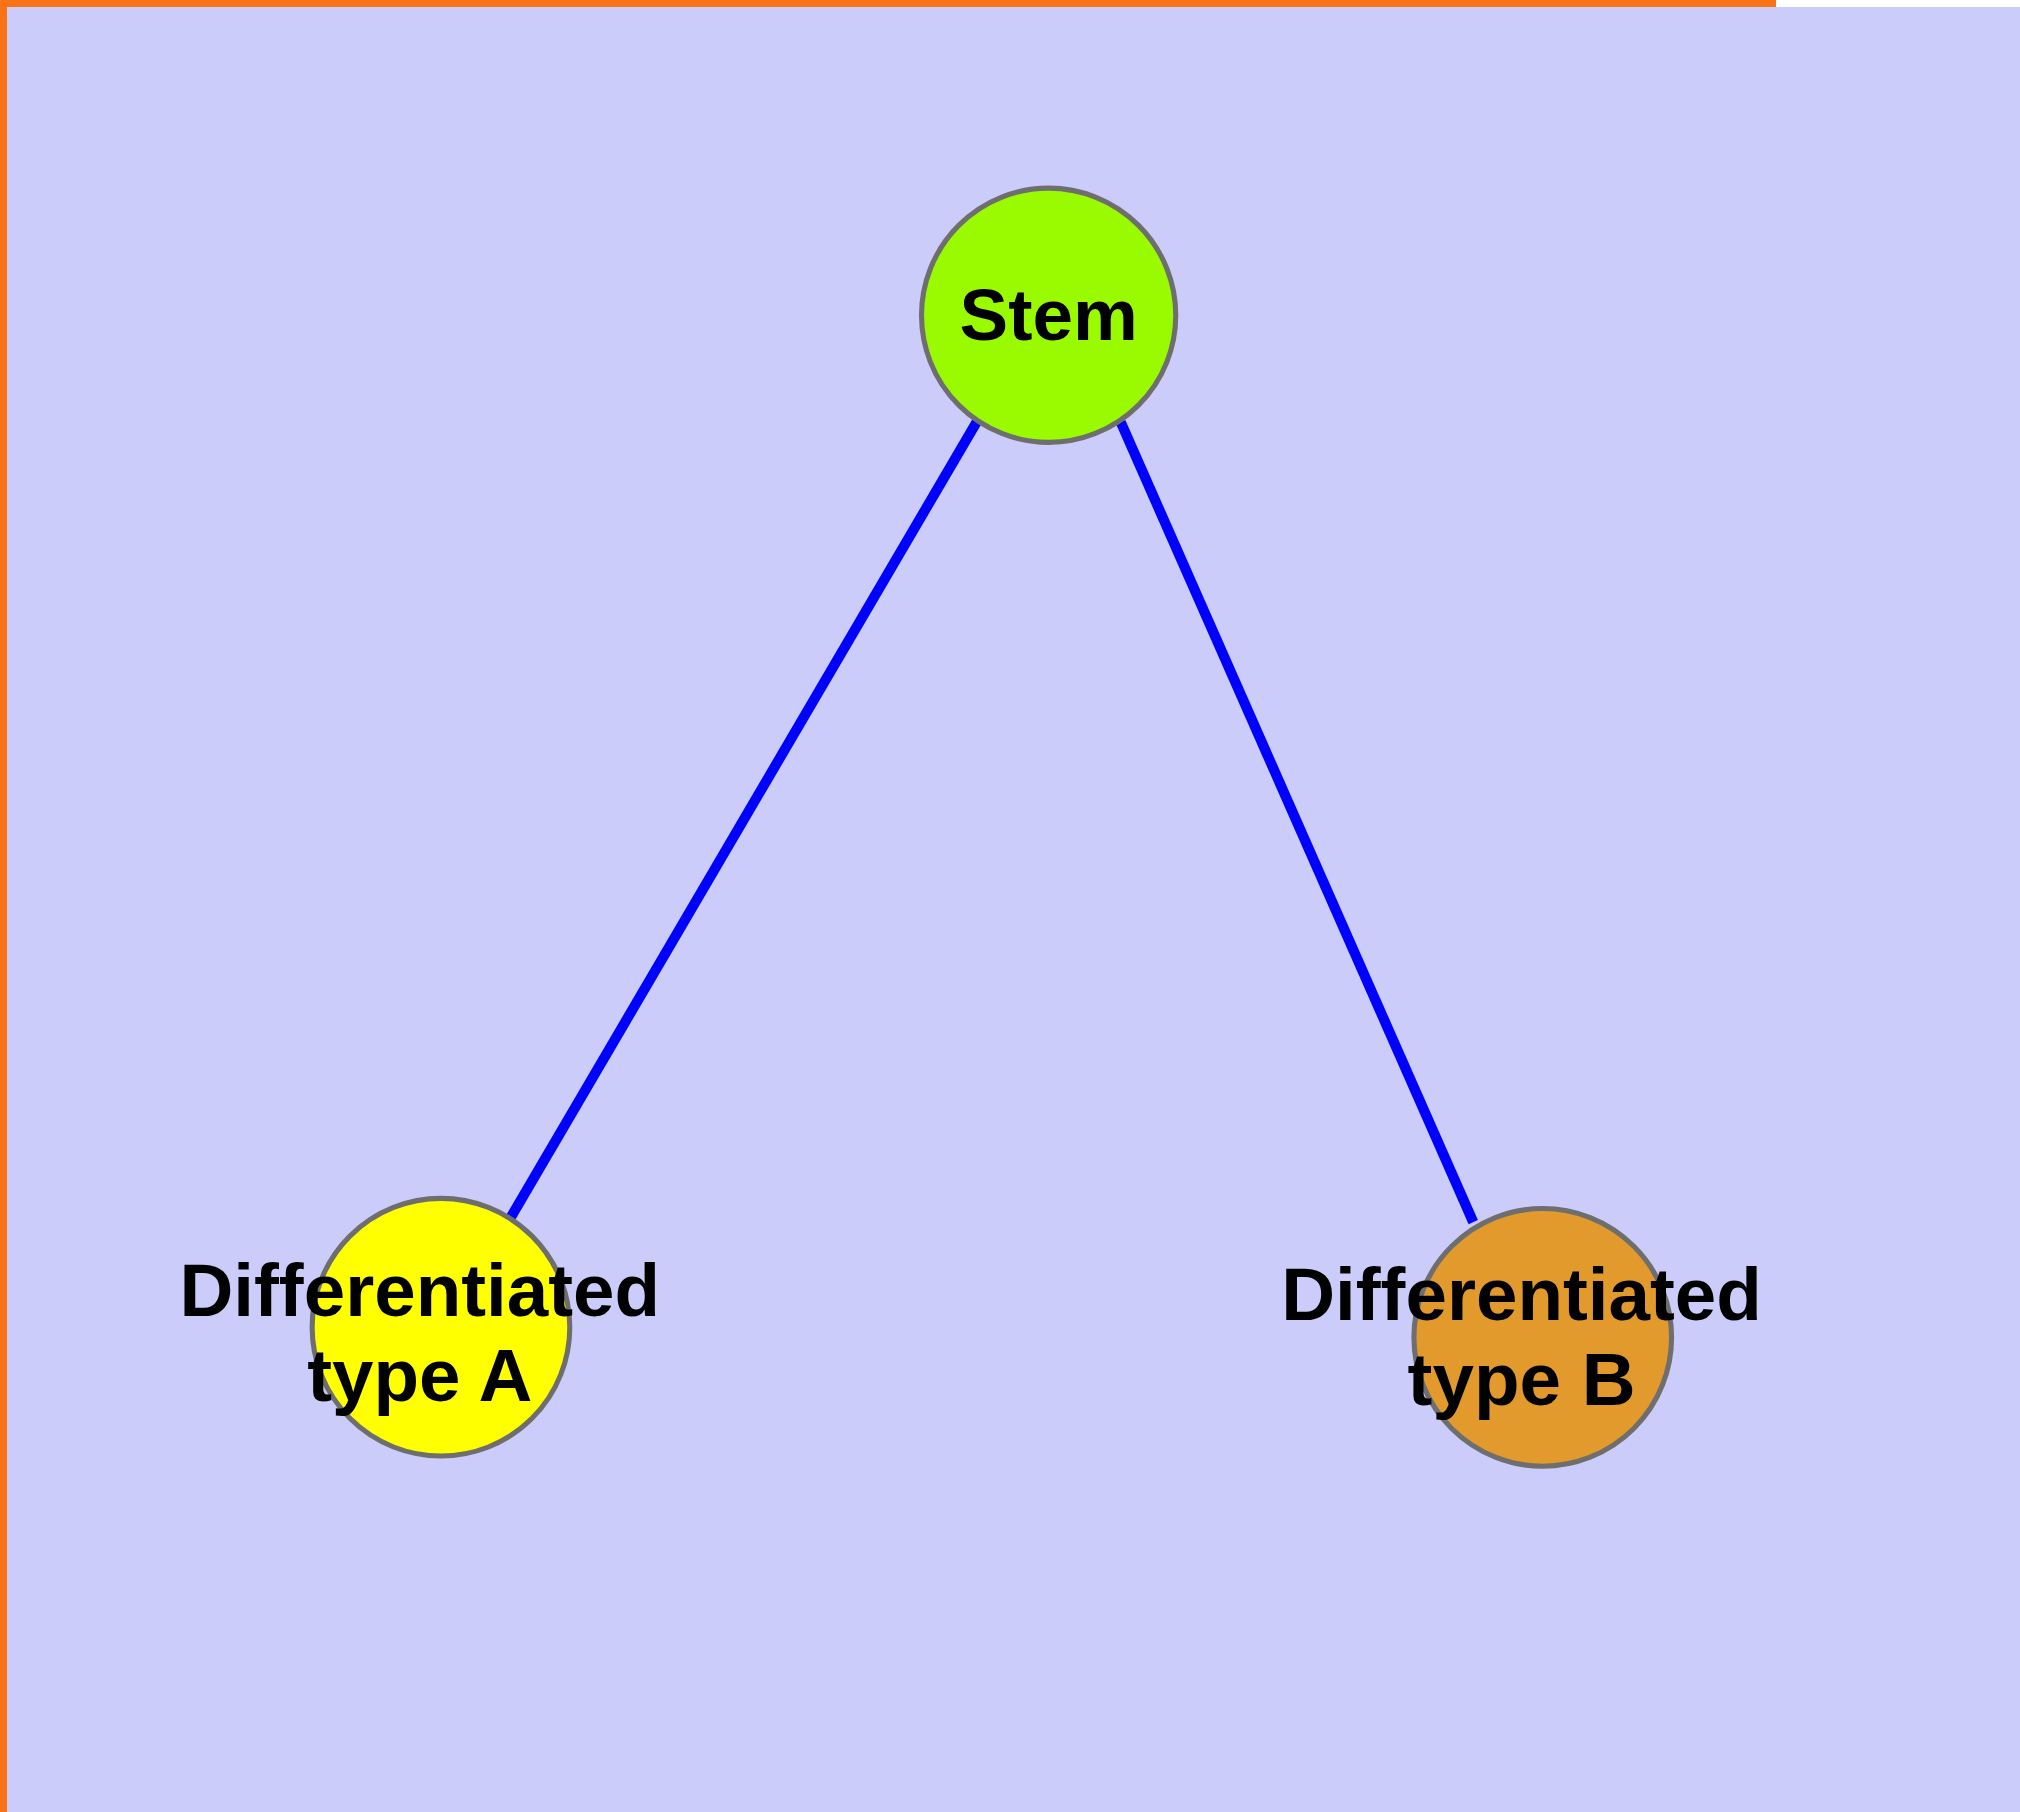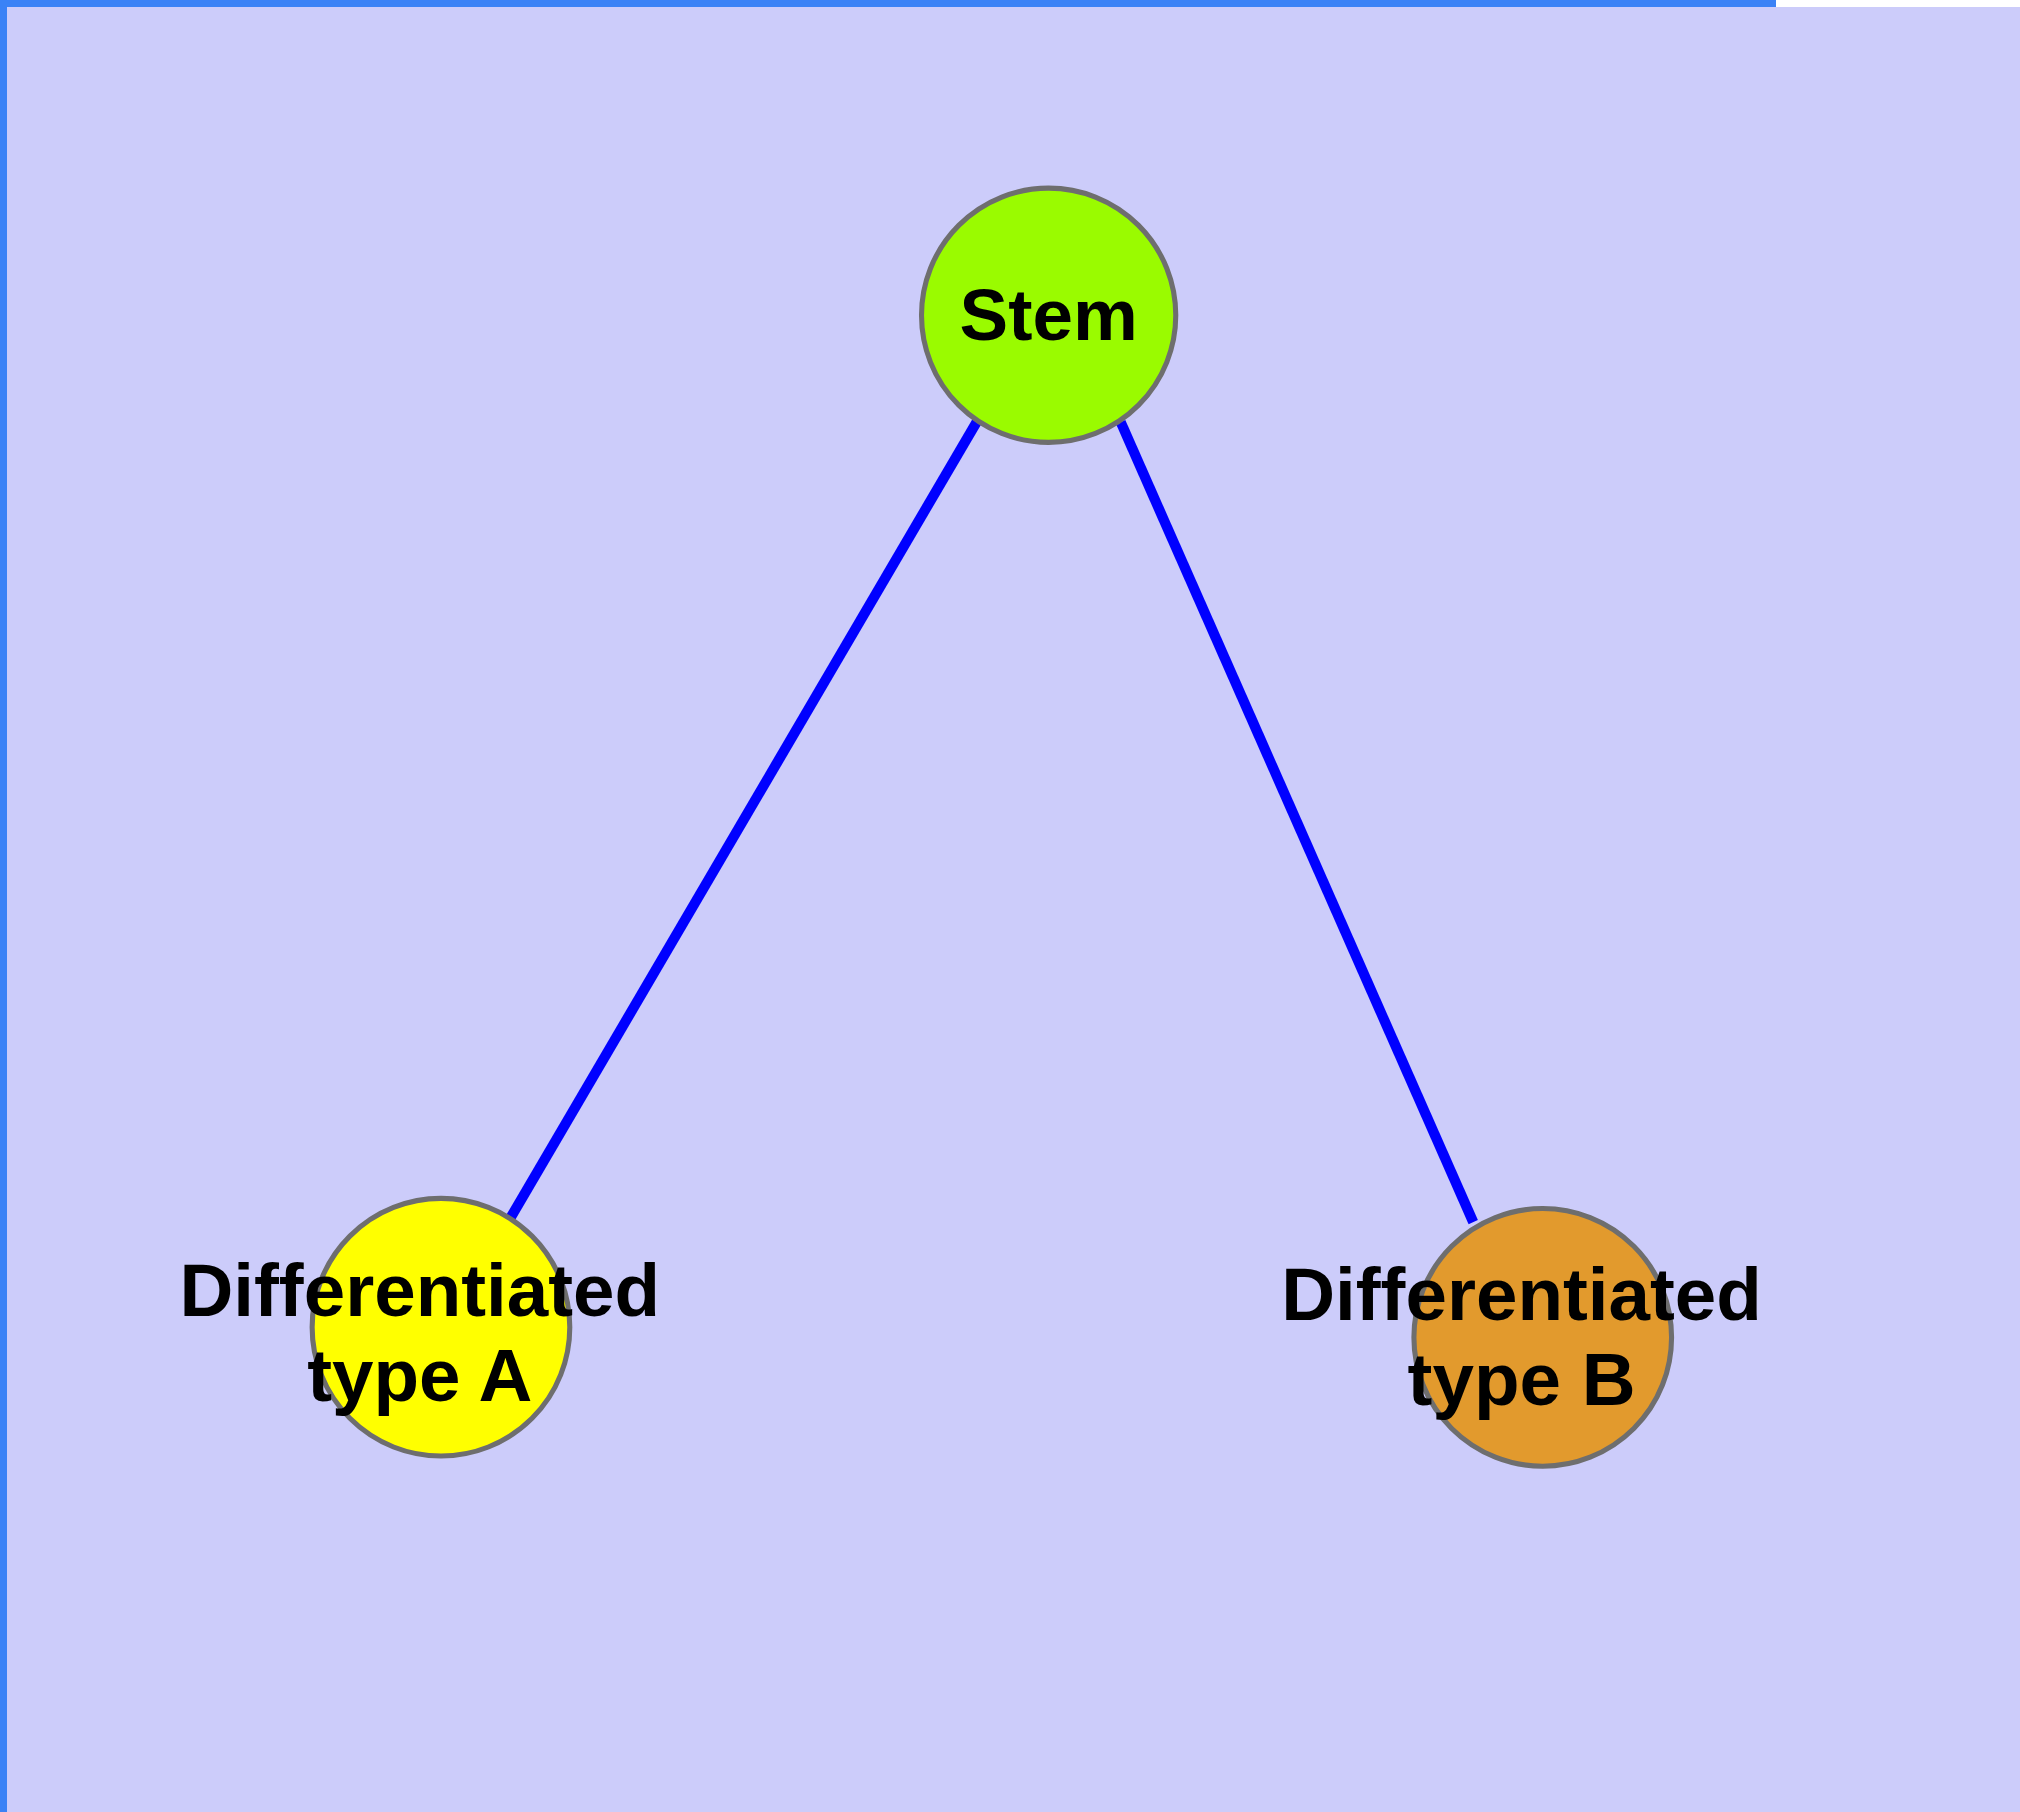--- a/index.html
+++ b/index.html
@@ -11,21 +11,21 @@
   body {
     width: 2021px;
     height: 1812px;
     overflow: hidden;
     font-family: "Liberation Sans", sans-serif;
   }
   #canvas {
     position: relative;
     width: 1776px;
     height: 1812px;
-    background: #3b82f6;
+    background: #f97316;
     box-sizing: border-box;
   }
   #plot-area {
     position: absolute;
     left: 6.8px;
     top: 6.8px;
     width: 2014px;
     height: 1805px;
     background: #ccccfa;
   }

